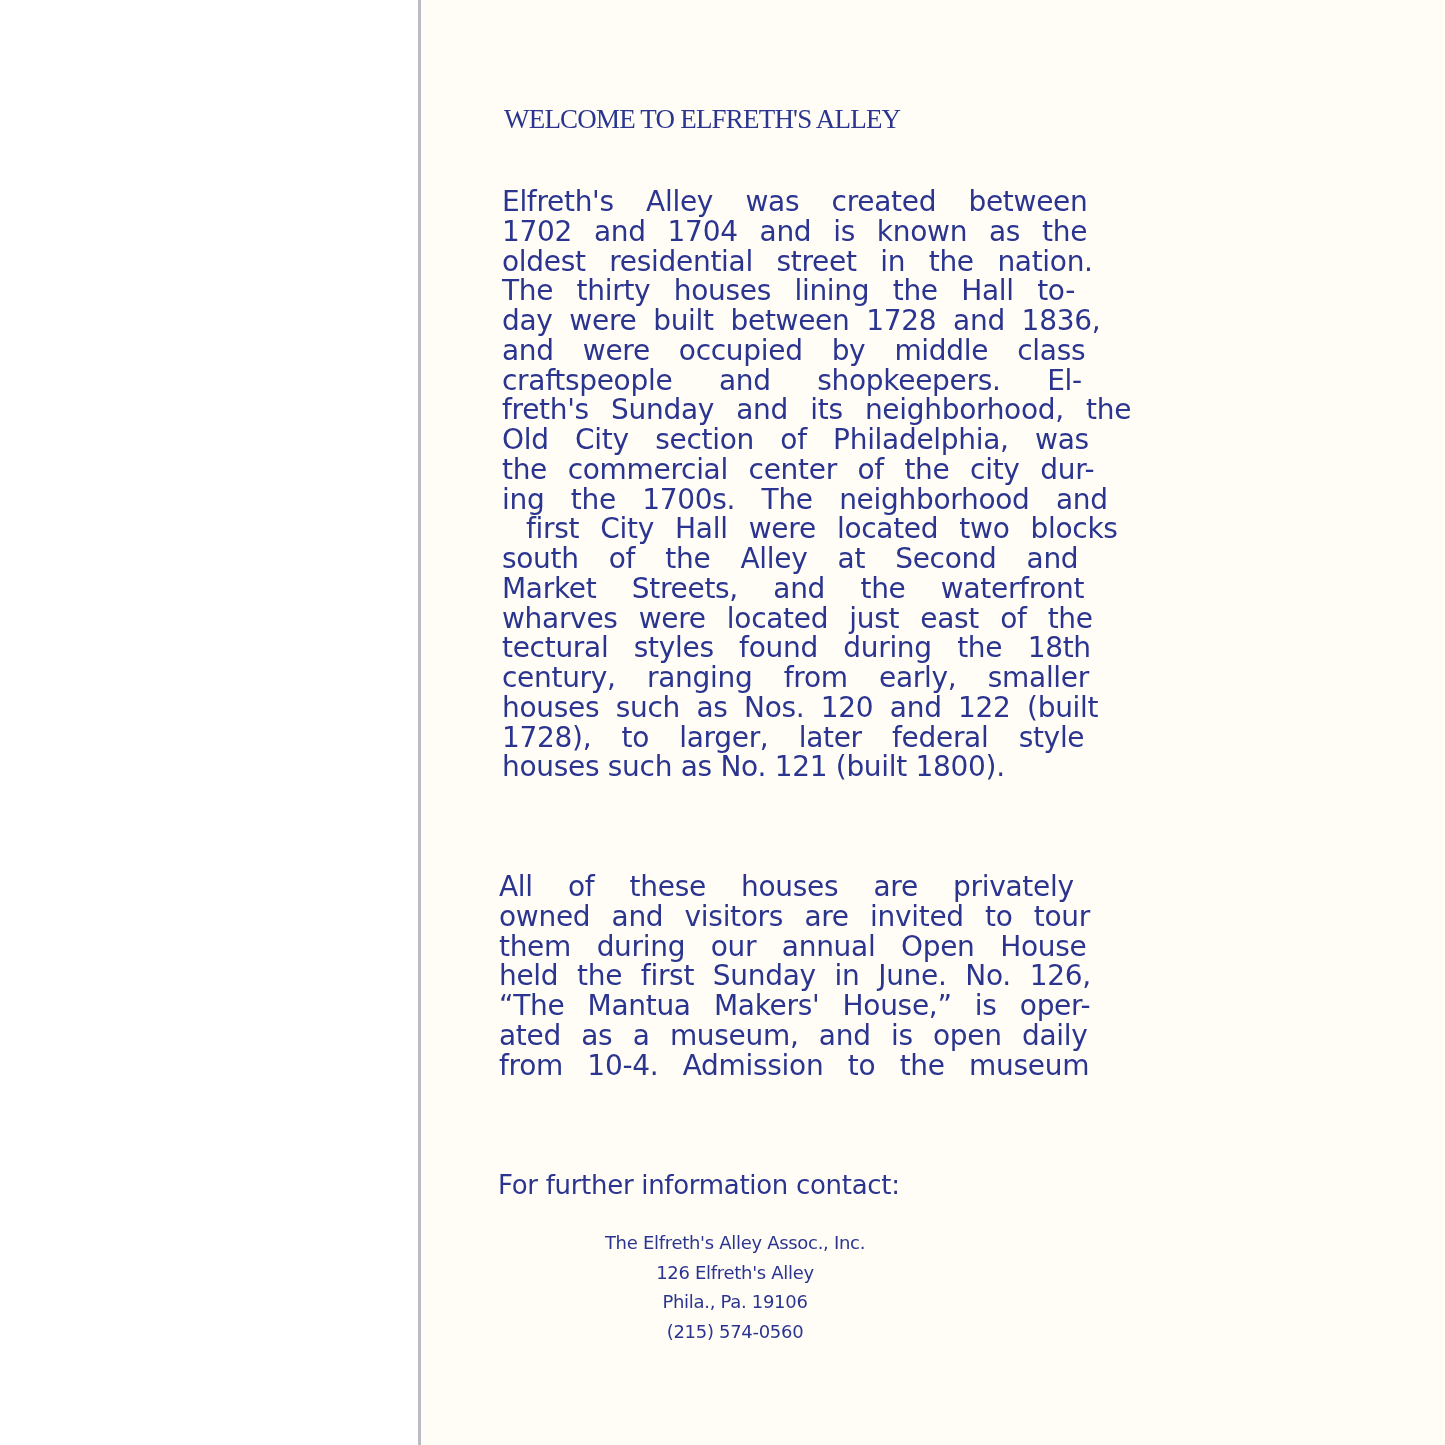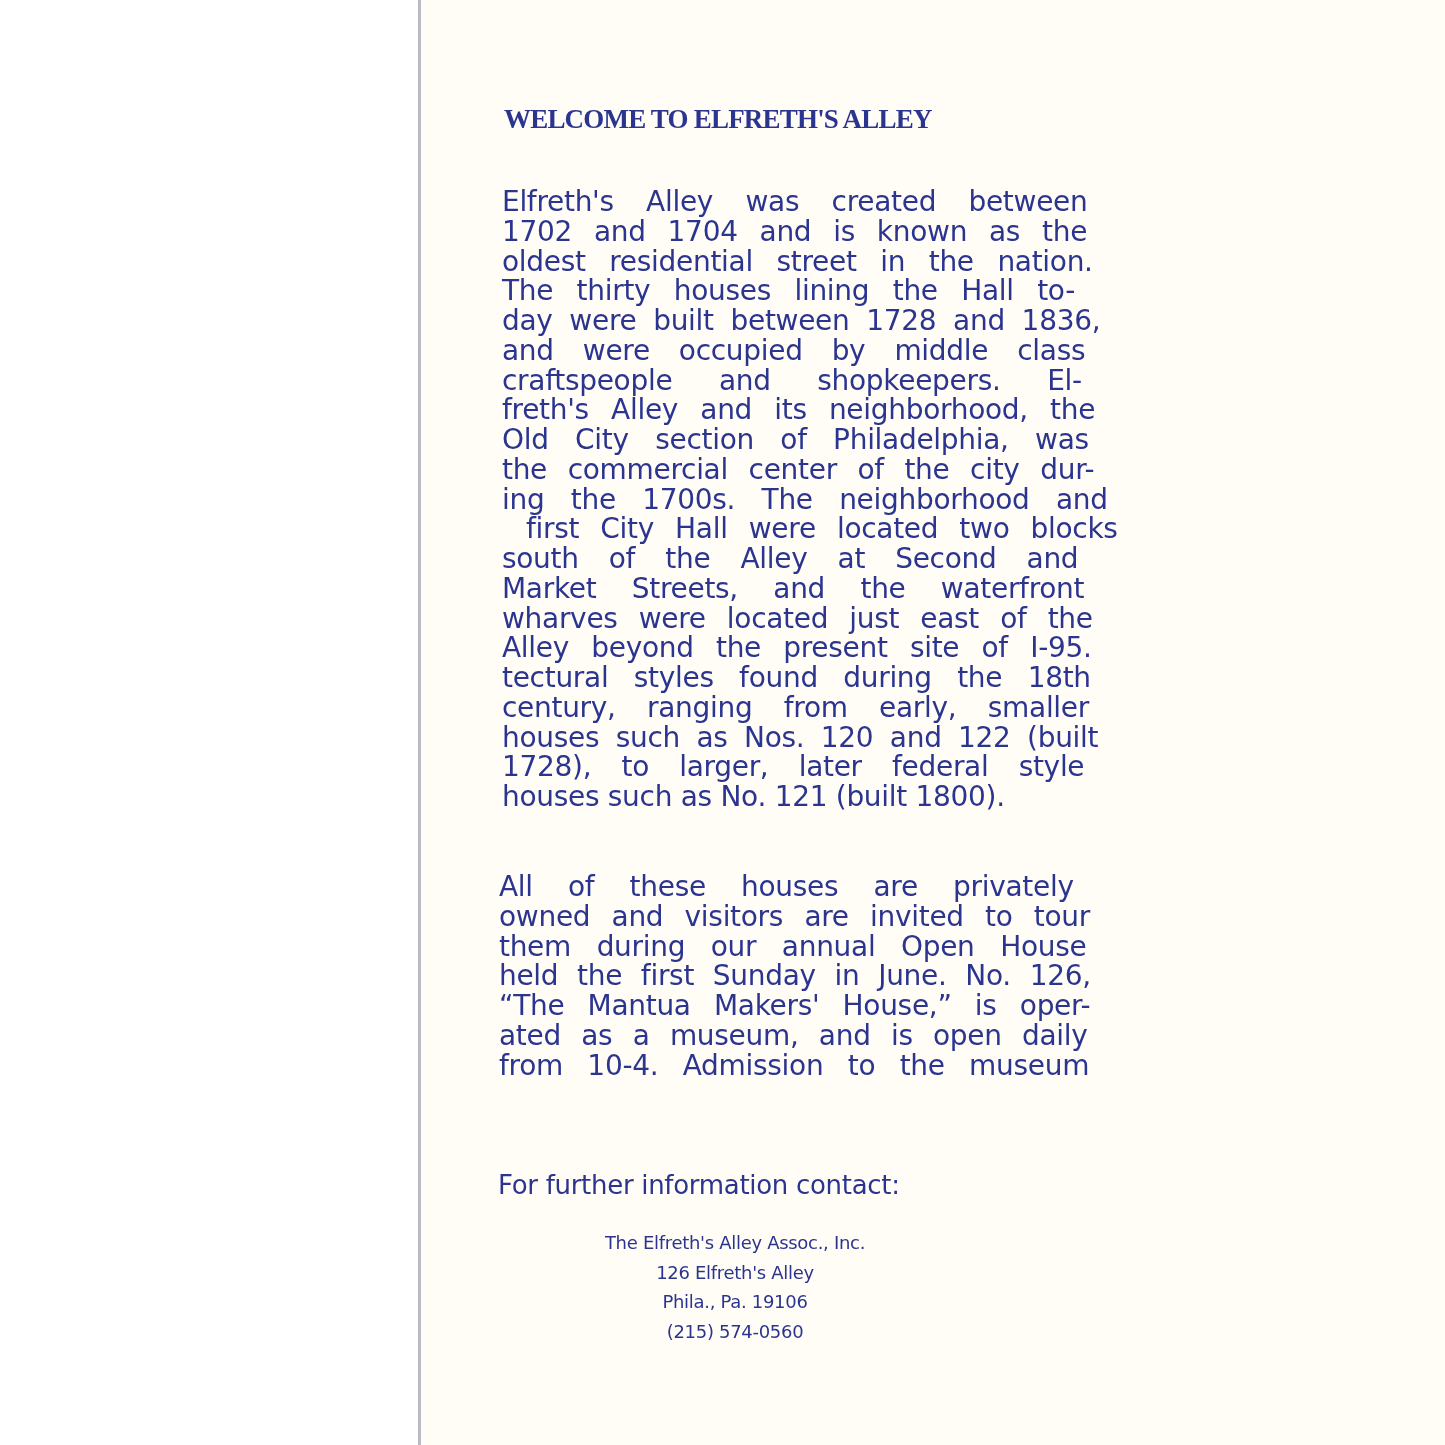--- a/index.html
+++ b/index.html
@@ -7,21 +7,21 @@
   .page {
     position:absolute; left:418px; top:0; width:1027px; height:1445px;
     background:#fffdf6;
     border-left:3px solid #b9bcc4;
     box-sizing:border-box;
   }
   .ink { color:#2b3590; font-family:"DejaVu Sans", sans-serif; }
   .title {
     position:absolute; left:504px; top:104px; width:478px;
     font-size:24px; letter-spacing:-0.8px; white-space:nowrap;
-    font-family:"Liberation Serif", serif; font-size:27px;font-weight:bold;
+    font-family:"Liberation Serif", serif; font-size:27px;
   }
   .block { position:absolute; width:478px; }
   .line {
     display:block; height:29.76px; line-height:29.76px;
     font-size:28px; letter-spacing:-0.3px;
     text-align:justify; text-align-last:justify; white-space:nowrap;
     overflow:visible;
   }
   .line.last { text-align-last:left; }
   .p1 { left:502px; top:187px; }
@@ -38,29 +38,28 @@
 <div class="title ink">WELCOME TO ELFRETH'S ALLEY</div>
 
 <div class="block p1 ink">
   <span class="line" style="display: block; white-space: nowrap; width: auto; word-spacing: 23.75px;">Elfreth's Alley was created between</span>
   <span class="line" style="display: block; white-space: nowrap; width: auto; word-spacing: 13.2857px;">1702 and 1704 and is known as the</span>
   <span class="line" style="display: block; white-space: nowrap; width: auto; word-spacing: 15px;">oldest residential street in the nation.</span>
   <span class="line" style="display: block; white-space: nowrap; width: auto; word-spacing: 14.8333px;">The thirty houses lining the Hall to-</span>
   <span class="line" style="display: block; white-space: nowrap; width: auto; word-spacing: 8.16667px;">day were built between 1728 and 1836,</span>
   <span class="line" style="display: block; white-space: nowrap; width: auto; word-spacing: 20.4px;">and were occupied by middle class</span>
   <span class="line" style="display: block; white-space: nowrap; width: auto; word-spacing: 38px;">craftspeople and shopkeepers. El-</span>
-  <span class="line" style="display: block; white-space: nowrap; width: auto; word-spacing: 13.6px;">freth's Alley and its neighborhood, the</span>
+  <span class="line" style="display: block; white-space: nowrap; width: auto; word-spacing: 13.6px;">freth's Sunday and its neighborhood, the</span>
   <span class="line" style="display: block; white-space: nowrap; width: auto; word-spacing: 17.8px;">Old City section of Philadelphia, was</span>
   <span class="line" style="display: block; white-space: nowrap; width: auto; word-spacing: 12px;">the commercial center of the city dur-</span>
   <span class="line" style="display: block; white-space: nowrap; width: auto; word-spacing: 17.8px;">ing the 1700s. The neighborhood and</span>
   <span class="line" style="display: block; white-space: nowrap; width: auto; word-spacing: 12.5px; margin-left: 24px;">first City Hall were located two blocks</span>
   <span class="line" style="display: block; white-space: nowrap; width: auto; word-spacing: 21.5px;">south of the Alley at Second and</span>
   <span class="line" style="display: block; white-space: nowrap; width: auto; word-spacing: 26.75px;">Market Streets, and the waterfront</span>
   <span class="line" style="display: block; white-space: nowrap; width: auto; word-spacing: 12.5px;">wharves were located just east of the</span>
-  <span class="line" style="display: block; white-space: nowrap; width: auto; word-spacing: 13.6667px;">Alley beyond the present site of I-95.</span>
   <span class="line" style="display: block; white-space: nowrap; width: auto; word-spacing: 16.8px;">tectural styles found during the 18th</span>
   <span class="line" style="display: block; white-space: nowrap; width: auto; word-spacing: 22.75px;">century, ranging from early, smaller</span>
   <span class="line" style="display: block; white-space: nowrap; width: auto; word-spacing: 7.85714px;">houses such as Nos. 120 and 122 (built</span>
   <span class="line" style="display: block; white-space: nowrap; width: auto; word-spacing: 21.6px;">1728), to larger, later federal style</span>
   <span class="line last">houses such as No. 121 (built 1800).</span>
 </div>
 
 <div class="block p2 ink">
   <span class="line" style="display: block; white-space: nowrap; width: auto; word-spacing: 26.6px;">All of these houses are privately</span>
   <span class="line" style="display: block; white-space: nowrap; width: auto; word-spacing: 12.6667px;">owned and visitors are invited to tour</span>

